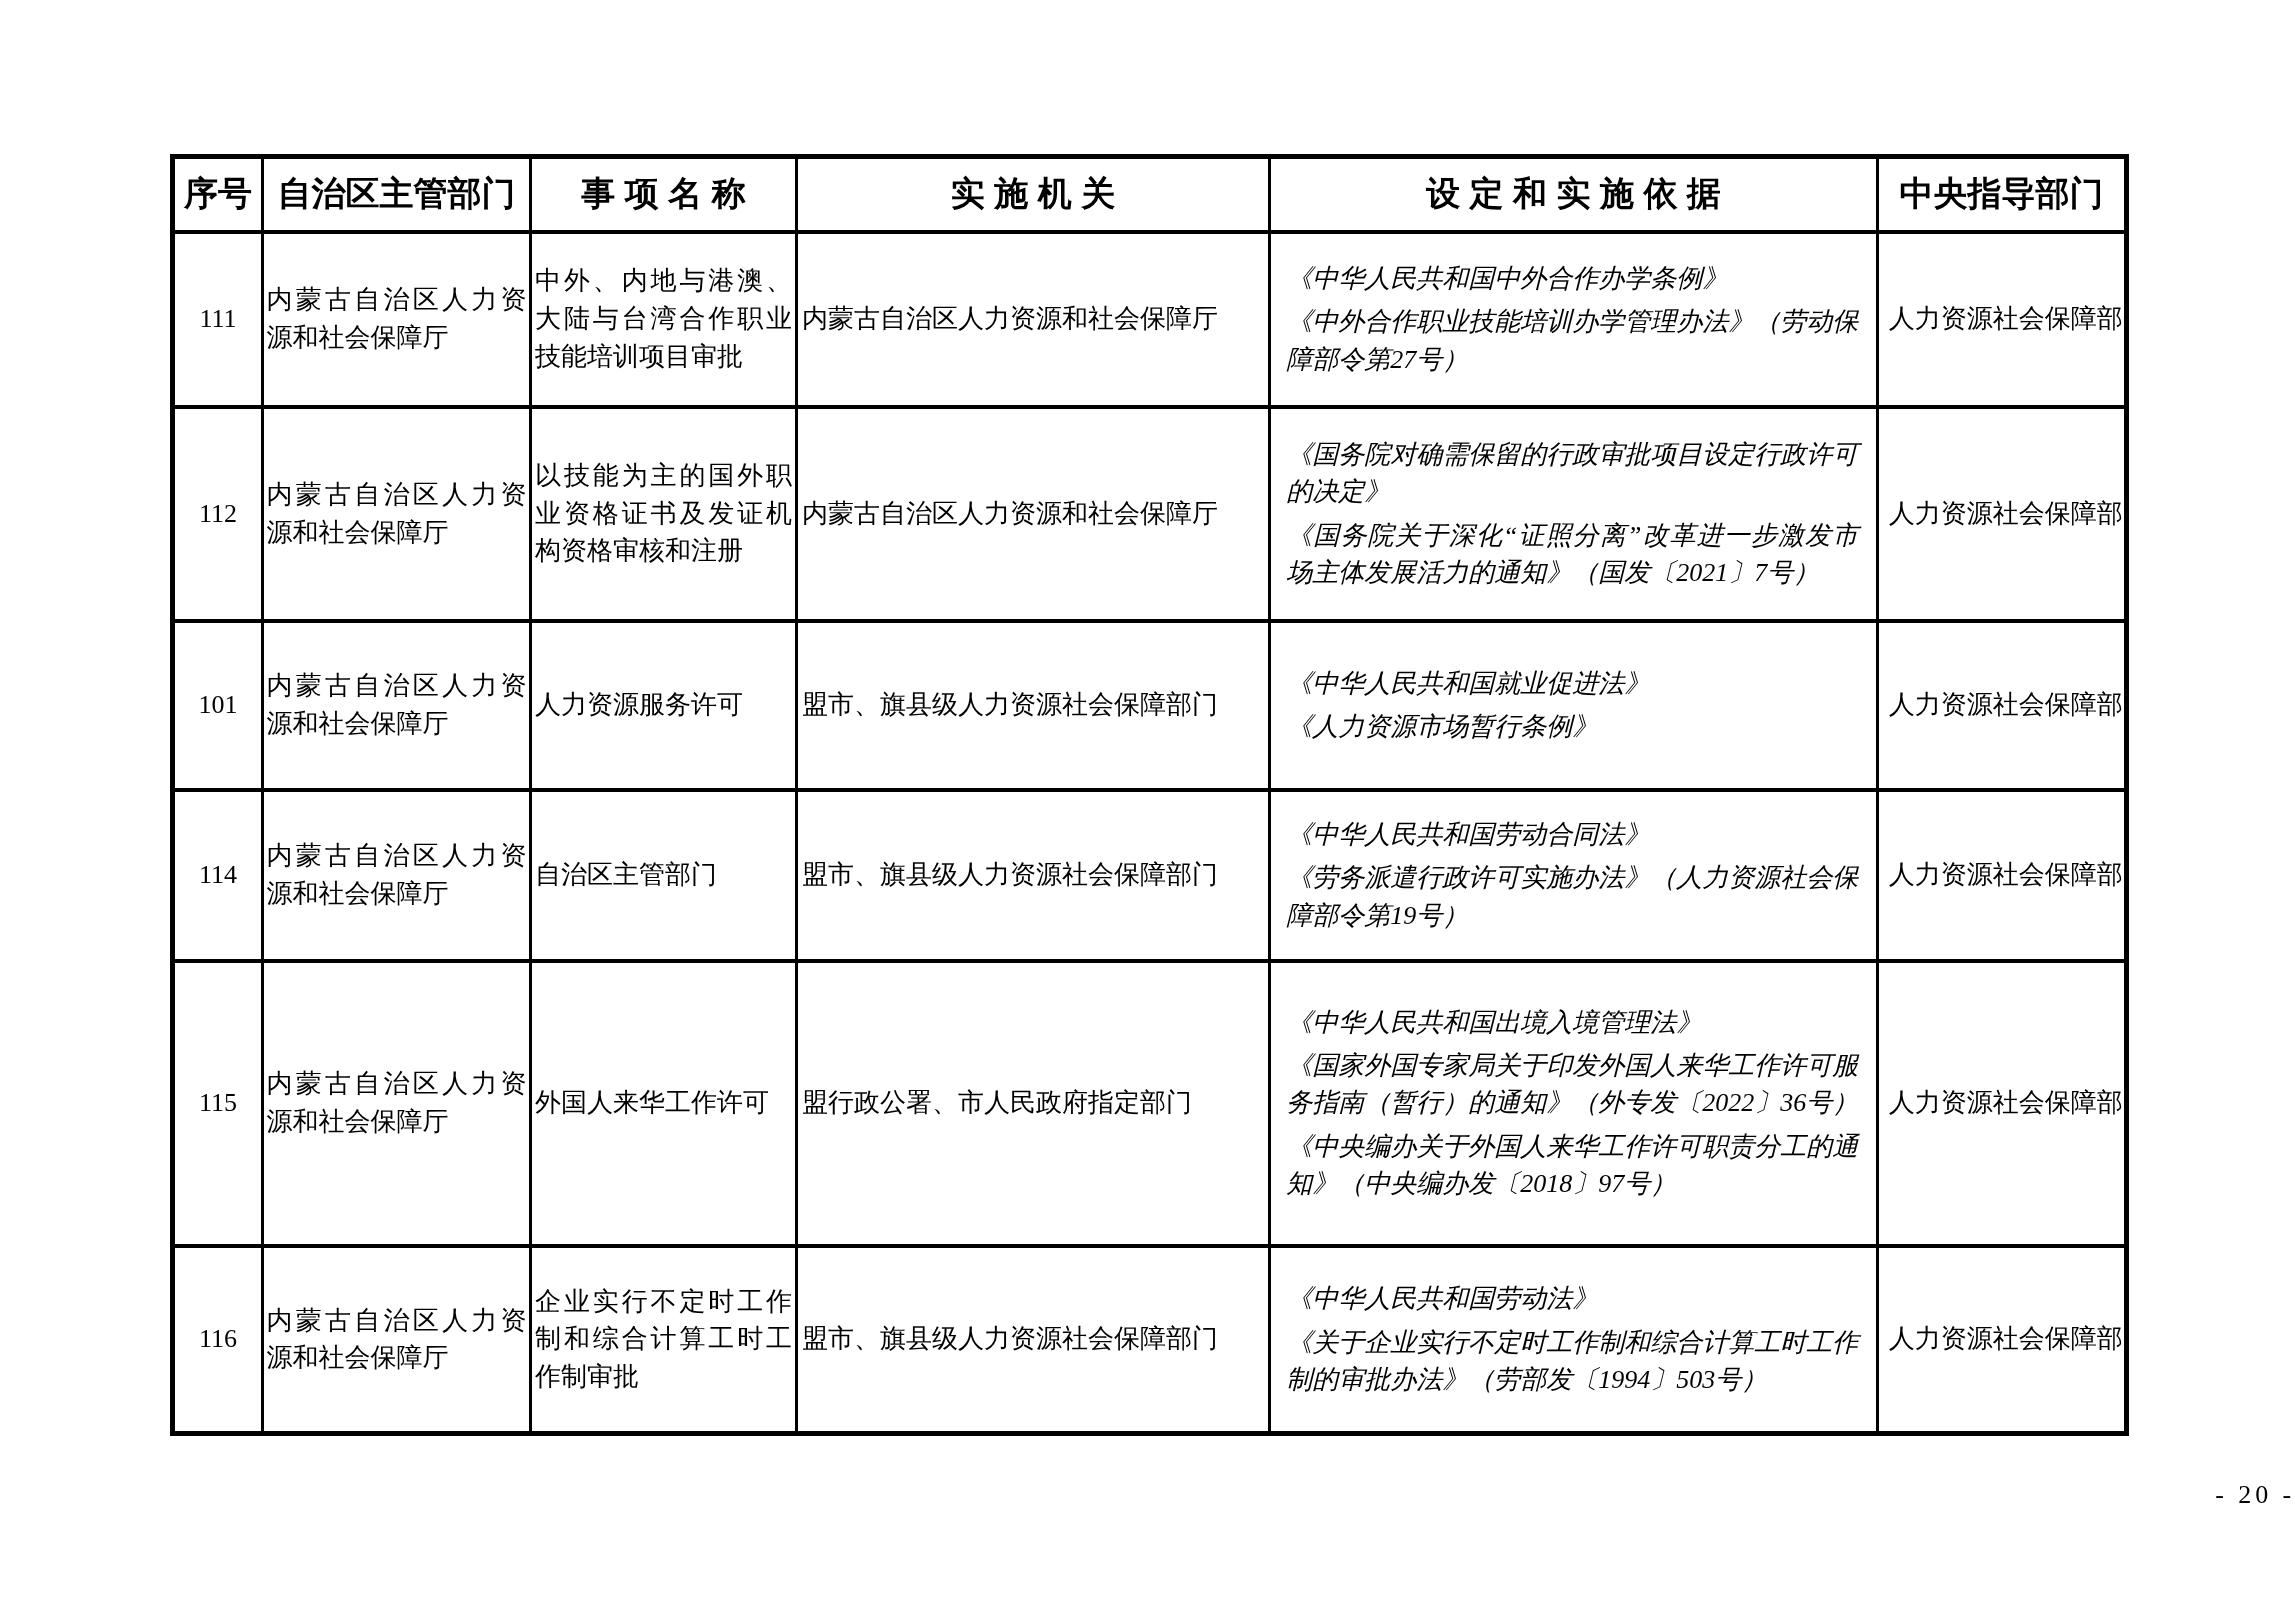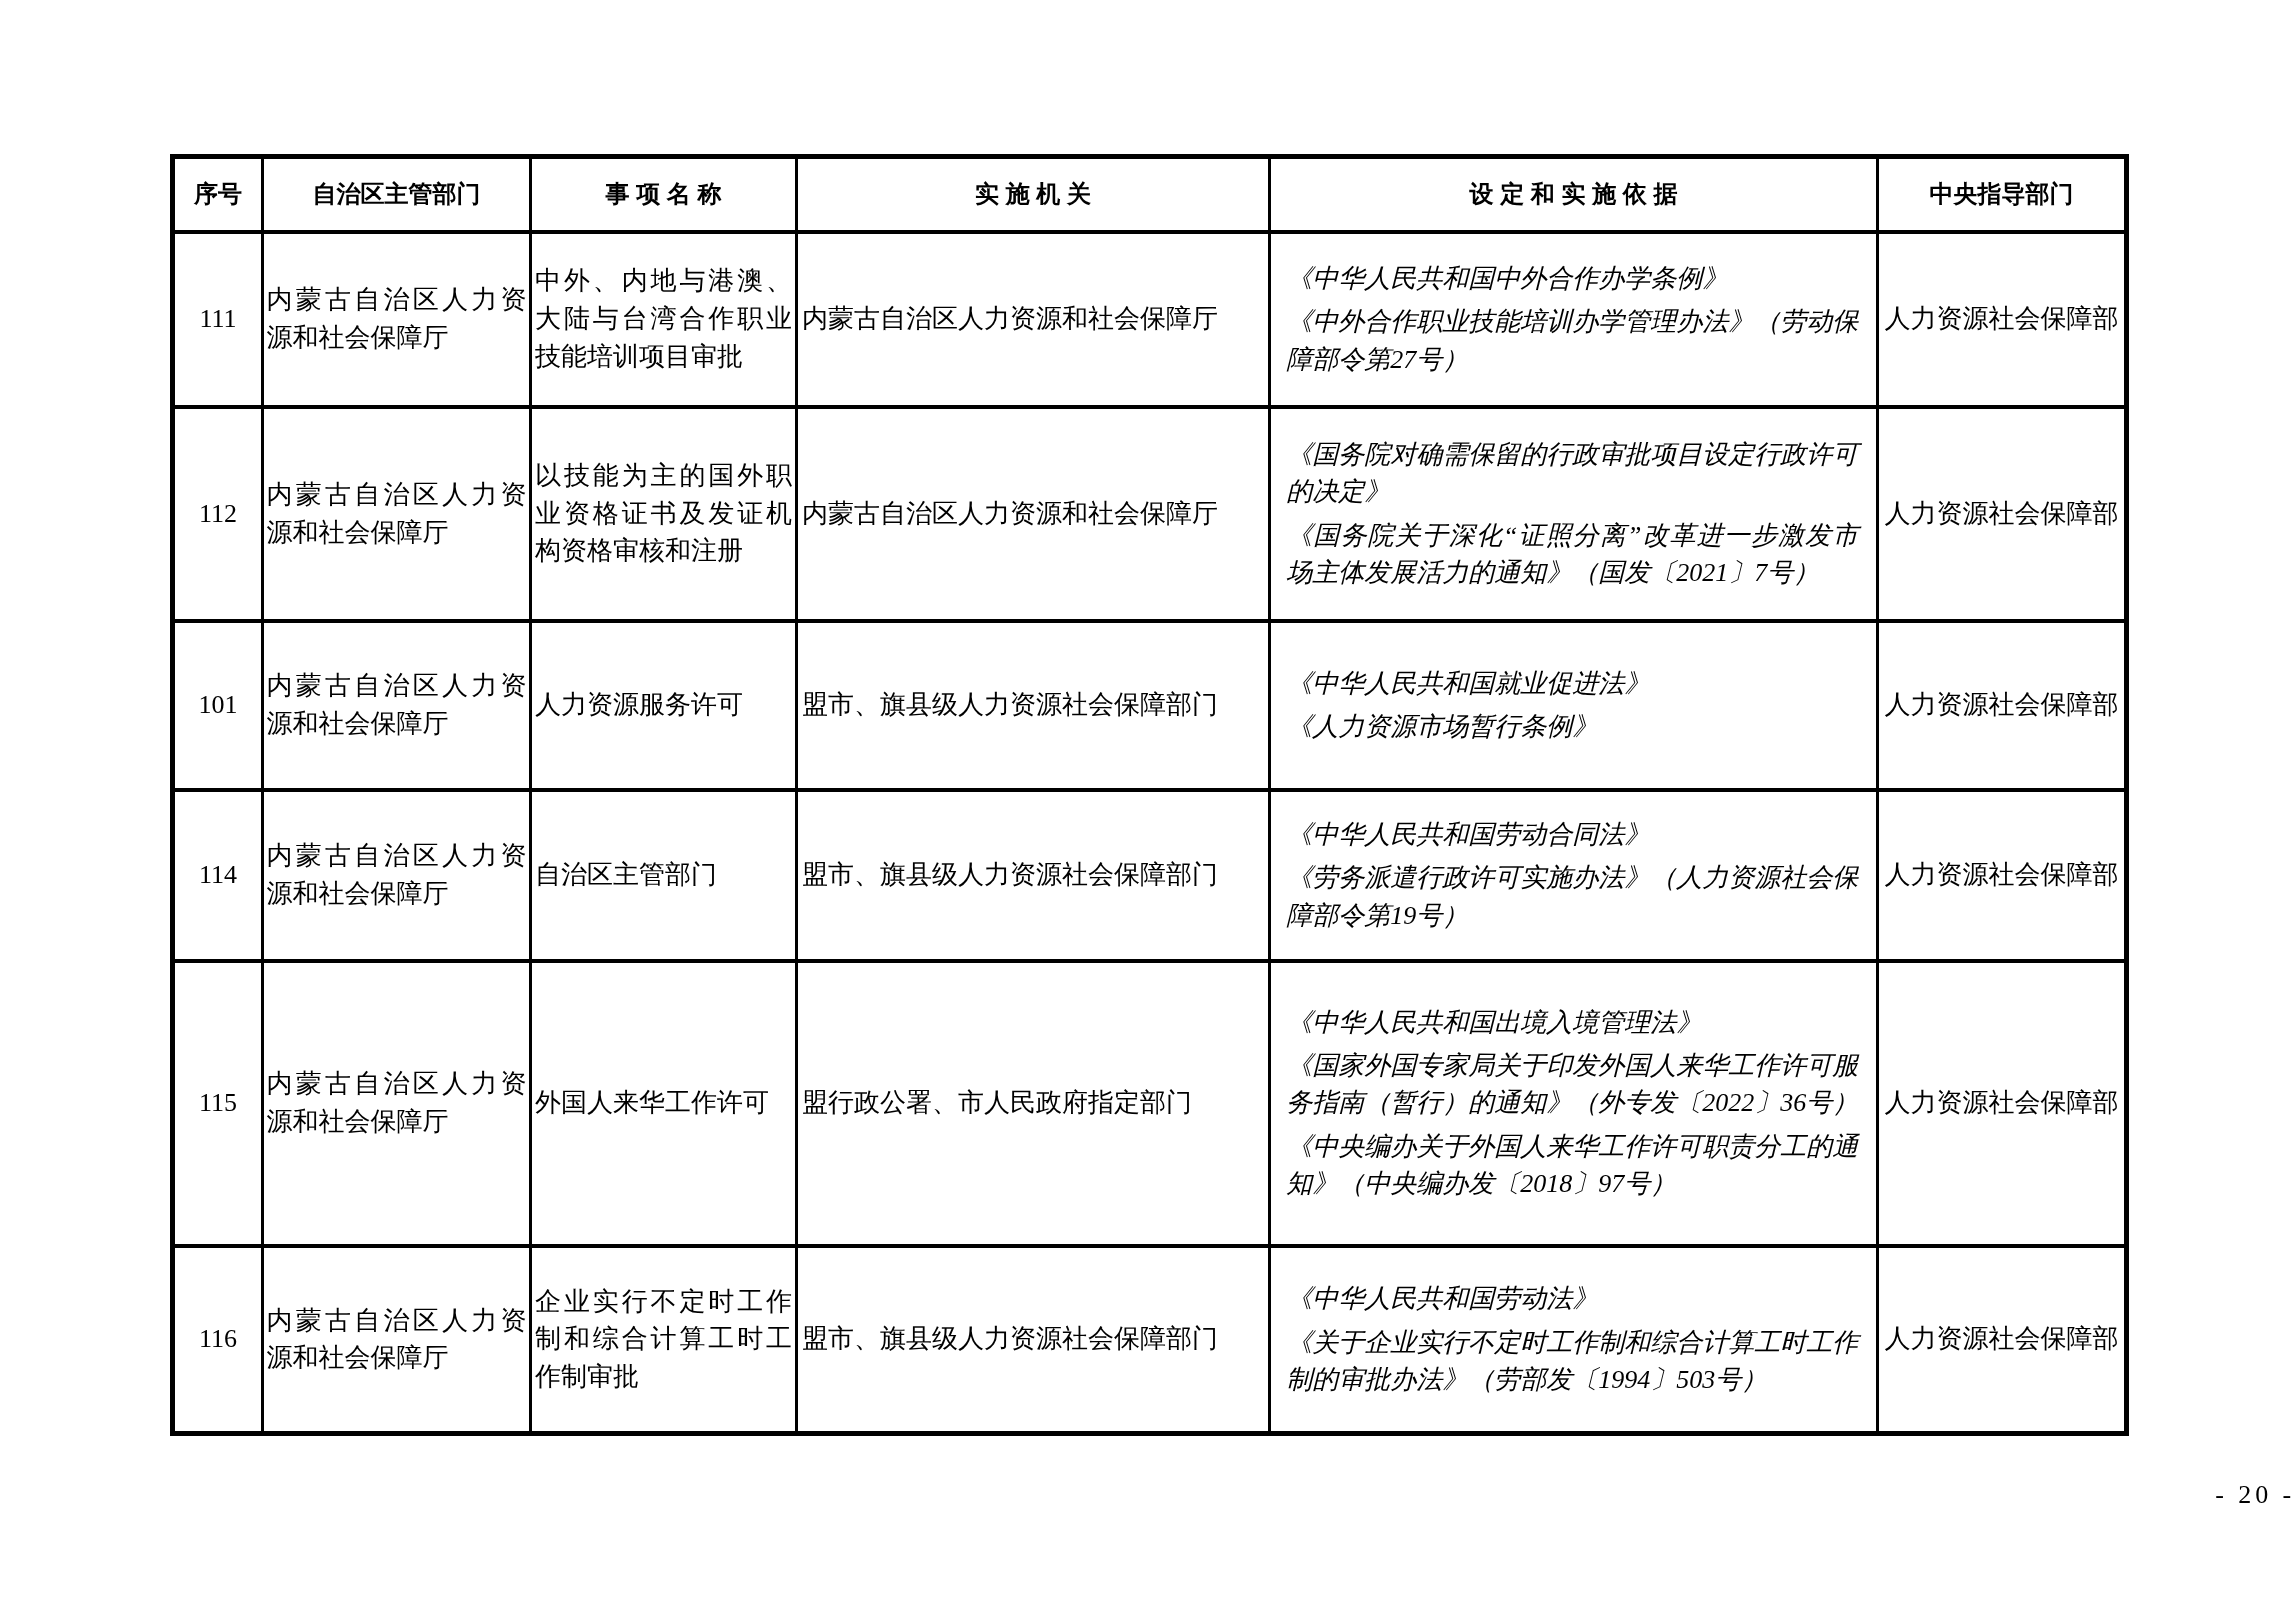--- a/index.html
+++ b/index.html
@@ -38,35 +38,35 @@
   .approval-table tbody tr:nth-child(1){height:175px;}
   .approval-table tbody tr:nth-child(2){height:214px;}
   .approval-table tbody tr:nth-child(3){height:169px;}
   .approval-table tbody tr:nth-child(4){height:171px;}
   .approval-table tbody tr:nth-child(5){height:285px;}
   .approval-table tbody tr:nth-child(6){height:188px;}
 
   .approval-table th{
     font-family:"Liberation Sans","DejaVu Sans",sans-serif;
     font-weight:bold;
-    font-size:24px;
+    font-size:34px;
     text-align:center;
     padding:0 2.6px;
     white-space:nowrap;
   }
   .approval-table td{
     font-size:26px;
     line-height:1.45;
   }
   td.cell-no{text-align:center;}
   td.cell-dept{text-align:justify;padding:0 2.6px;}
   td.cell-item{text-align:justify;padding:0 3px;}
   td.cell-agency{text-align:left;padding:0 5.2px 0 3.9px;}
   td.cell-basis{text-align:justify;padding:0 11.8px 0 9.2px;line-height:1.43;}
-  td.cell-central{text-align:center;padding:0 1.3px;}
+  td.cell-central{text-align:right;padding:0 1.3px;}
   .law-line{margin:6px;font-style:italic;}
 
   .page-footer{
     position:absolute;
     left:0;right:0;
     top:1480px;
     text-align:right;
     font-size:26px;
     letter-spacing:3.9px;
   }

